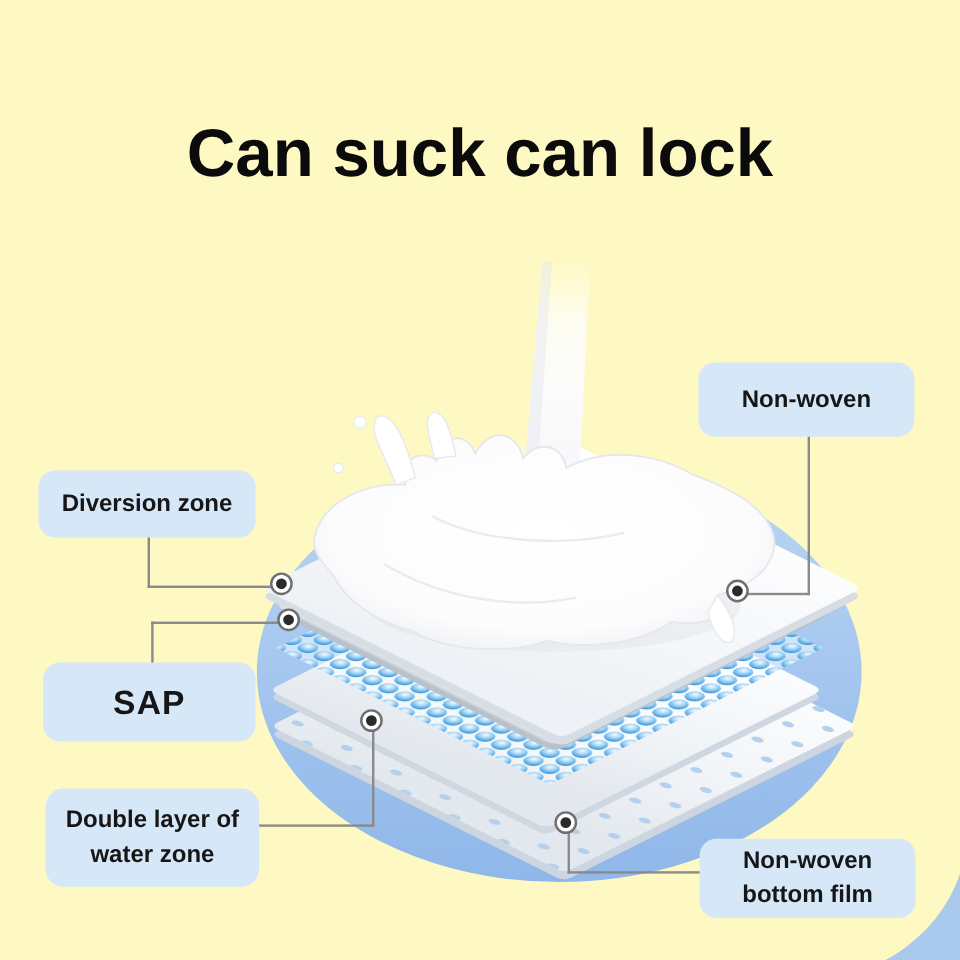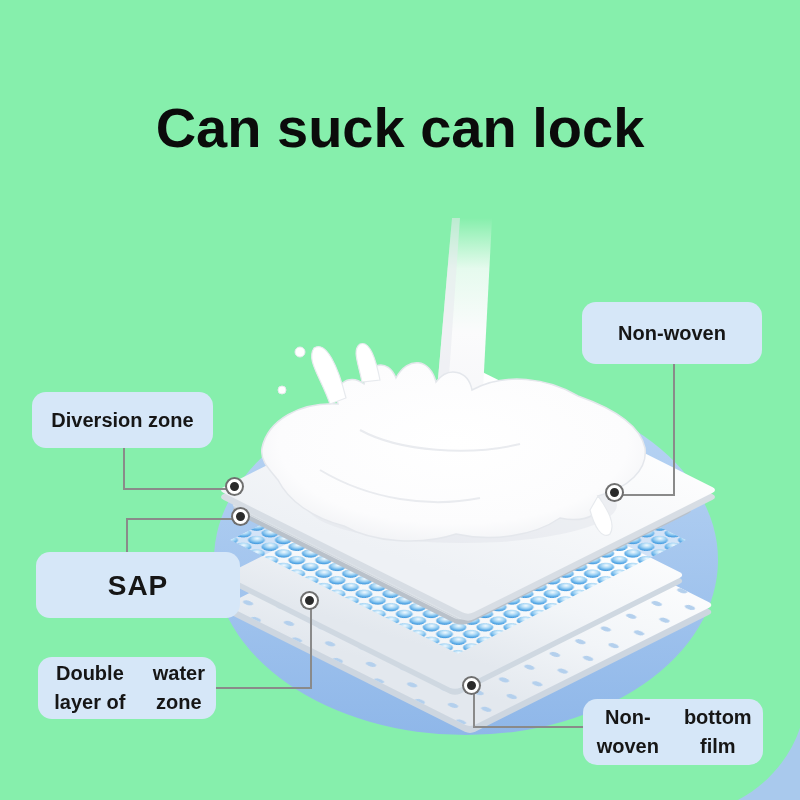--- a/index.html
+++ b/index.html
@@ -1,33 +1,33 @@
 <!DOCTYPE html>
 <html><head>
 <meta charset="utf-8">
 <style>
   html,body{margin:0;padding:0;background:#ffffff;}
   .canvas{
     position:relative;width:800px;height:800px;overflow:hidden;
-    background:#86efac;font-family:"Liberation Sans",sans-serif;
+    background:#fef9c3;font-family:"Liberation Sans",sans-serif;
   }
   .page-title{
     position:absolute;left:0;top:96px;width:800px;margin:0;
     text-align:center;font-size:56px;line-height:64px;font-weight:bold;
     letter-spacing:0px;color:#0b0b0b;z-index:4;
   }
   .scene-svg{position:absolute;left:0;top:0;z-index:1;}
   .lseg{position:absolute;background:#8a8a8a;z-index:2;}
   .dot{
     position:absolute;width:9px;height:9px;border-radius:50%;
     background:#2b2b2b;border:3px solid #ffffff;
     box-shadow:0 0 0 2px #6f6f6f;z-index:3;
   }
   .callout{
-    position:absolute;display:flex;flex-direction:row;
+    position:absolute;display:flex;flex-direction:column;
     justify-content:center;align-items:center;
     background:#D6E7F8;border-radius:14px;z-index:4;
     color:#161616;font-weight:bold;font-size:20px;line-height:29px;
     text-align:center;
   }
   .callout--sap{font-size:28px;letter-spacing:1px;}
   
   .l1v{left:673px;top:362px;width:2px;height:134px;}
   .l1h{left:622px;top:494px;width:53px;height:2px;}
   .l2v{left:123px;top:440px;width:2px;height:50px;}
@@ -36,22 +36,22 @@
   .l3v{left:126px;top:518px;width:2px;height:37px;}
   .l4h{left:214px;top:687px;width:98px;height:2px;}
   .l4v{left:310px;top:609px;width:2px;height:80px;}
   .l5v{left:473px;top:694px;width:2px;height:34px;}
   .l5h{left:473px;top:726px;width:111px;height:2px;}
   .d1{left:607px;top:485px;} .d2{left:227px;top:479px;}
   .d3{left:233px;top:509px;} .d4{left:302px;top:593px;}
   .d5{left:464px;top:678px;}
   .co-fabric{left:582px;top:302px;width:180px;height:62px;}
   .co-diversion{left:32px;top:392px;width:181px;height:56px;align-items:center;}
-  .co-sap{left:36px;top:552px;width:204px;height:66px;}
-  .co-waterlock{left:38px;top:657px;width:178px;height:62px;}
+  .co-sap{left:36px;top:552px;width:177px;height:66px;}
+  .co-waterlock{left:38px;top:657px;width:178px;height:82px;border-radius:15px;}
   .co-bottomfilm{left:583px;top:699px;width:180px;height:66px;}
 </style>
 </head>
 <body>
 
 <div class="canvas">
 
   <h1 class="page-title">Can suck can lock</h1>
 
   <svg class="scene-svg" width="800" height="800" viewBox="0 0 800 800">

